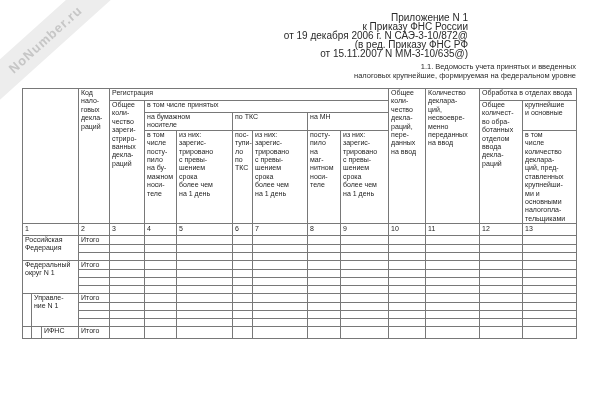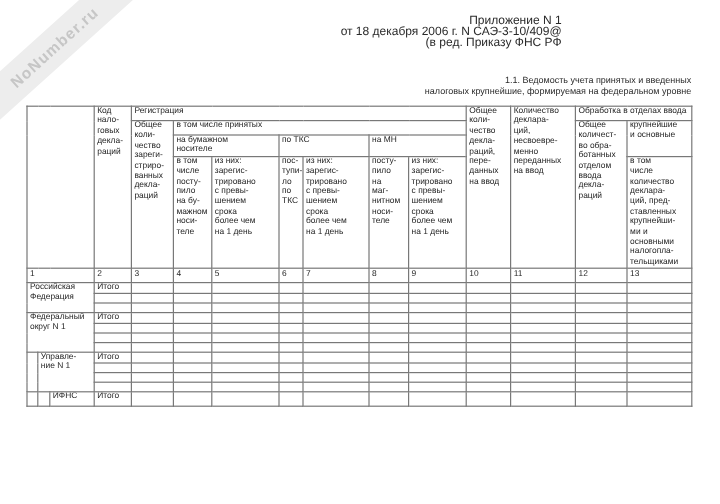--- a/index.html
+++ b/index.html
@@ -47,22 +47,24 @@
 </style>
 </head>
 <body>
 
 <div class="page">
 
   <div class="watermark">NoNumber.ru</div>
 
   <div class="doc-header">
     <div>Приложение N 1</div>
-    <div>от 18 декабря 2006 г. N САЭ-3-10/409@</div>
+    <div>к Приказу ФНС России</div>
+    <div>от 19 декабря 2006 г. N САЭ-3-10/872@</div>
     <div>(в ред. Приказу ФНС РФ</div>
+    <div>от 15.11.2007 N ММ-3-10/635@)</div>
   </div>
 
   <div class="title">
     <div>1.1. Ведомость учета принятых и введенных</div>
     <div>налоговых крупнейшие, формируемая на федеральном уровне</div>
   </div>
 
   <table class="tbl">
     <colgroup>
       <col style="width:9px">

